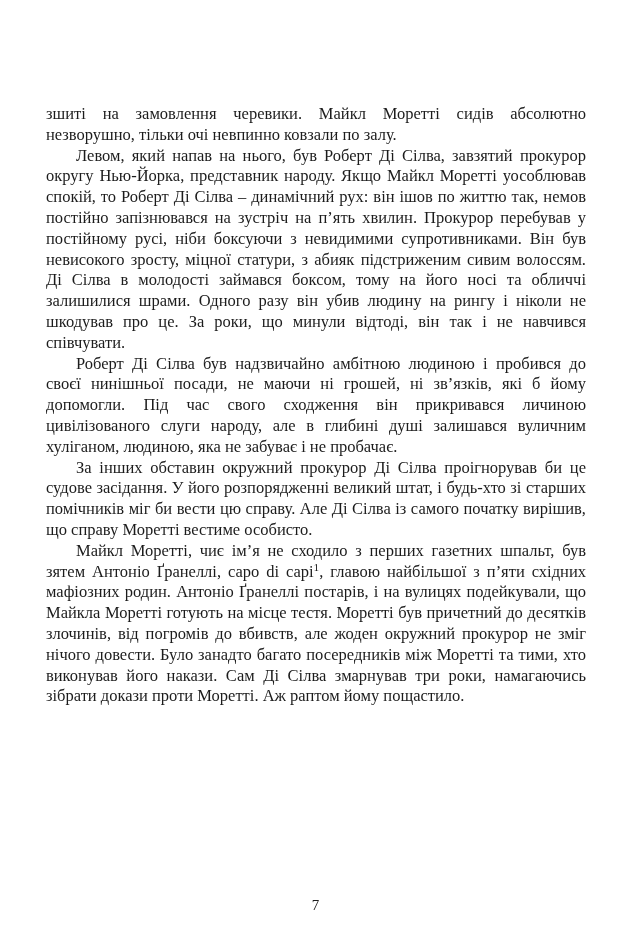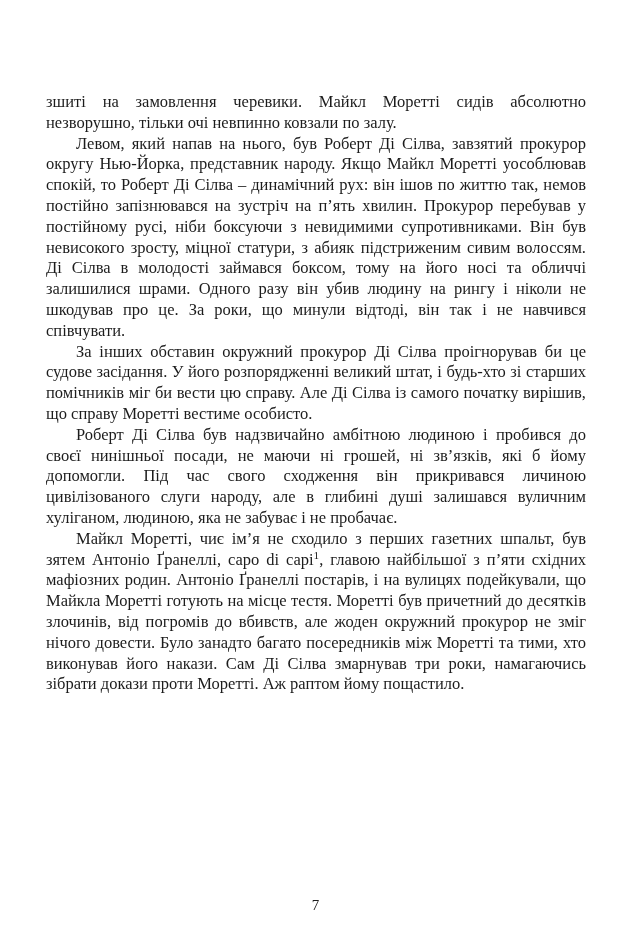--- a/index.html
+++ b/index.html
@@ -12,21 +12,21 @@
     width: 631px;
     height: 948px;
     background: #ffffff;
     font-family: "Liberation Serif", serif;
     color: #1c1c1c;
     overflow: hidden;
   }
   .text-block {
     position: absolute;
     left: 46px;
-    top: 92px;
+    top: 104px;
     width: 540px;
     font-size: 16.5px;
     line-height: 20.8px;
     text-align: justify;
   }
   p.para {
     margin: 0;
     padding: 0;
   }
   p.para.indent {
@@ -72,23 +72,23 @@
 <body>
 
 <div class="book-page">
 
   <div class="text-block">
 
     <p class="para">зшиті на замовлення черевики. Майкл Моретті сидів абсолютно незворушно, тільки очі невпинно ковзали по залу.</p>
 
     <p class="para indent">Левом, який напав на нього, був Роберт Ді Сілва, завзятий прокурор округу Нью-Йорка, представник народу. Якщо Майкл Моретті уособлював спокій, то Роберт Ді Сілва – динамічний рух: він ішов по життю так, немов постійно запізнювався на зустріч на п’ять хвилин. Прокурор перебував у постійному русі, ніби боксуючи з невидимими супротивниками. Він був невисокого зросту, міцної статури, з абияк підстриженим сивим волоссям. Ді Сілва в молодості займався боксом, тому на його носі та обличчі залишилися шрами. Одного разу він убив людину на рингу і ніколи не шкодував про це. За роки, що минули відтоді, він так і не навчився співчувати.</p>
 
+    <p class="para indent">Роберт Ді Сілва був надзвичайно амбітною людиною і пробився до своєї нинішньої посади, не маючи ні грошей, ні зв’язків, які б йому допомогли. Під час свого сходження він прикривався личиною цивілізованого слуги народу, але в глибині душі залишався вуличним хуліганом, людиною, яка не забуває і не пробачає.</p>
+
     <p class="para indent">За інших обставин окружний прокурор Ді Сілва проігнорував би це судове засідання. У його розпорядженні великий штат, і будь-хто зі старших помічників міг би вести цю справу. Але Ді Сілва із самого початку вирішив, що справу Моретті вестиме особисто.</p>
-
-    <p class="para indent">Роберт Ді Сілва був надзвичайно амбітною людиною і пробився до своєї нинішньої посади, не маючи ні грошей, ні зв’язків, які б йому допомогли. Під час свого сходження він прикривався личиною цивілізованого слуги народу, але в глибині душі залишався вуличним хуліганом, людиною, яка не забуває і не пробачає.</p>
 
     <p class="para indent"><span>Майкл Моретті, чиє ім’я не сходило з перших газетних шпальт, був зятем Антоніо Ґранеллі, </span><span class="italic">capo di capi</span><sup class="fn-marker">1</sup><span>, главою найбільшої з п’яти східних мафіозних родин. Антоніо Ґранеллі постарів, і на вулицях подейкували, що Майкла Моретті готують на місце тестя. Моретті був причетний до десятків злочинів, від погромів до вбивств, але жоден окружний прокурор не зміг нічого довести. Було занадто багато посередників між Моретті та тими, хто виконував його накази. Сам Ді Сілва змарнував три роки, намагаючись зібрати докази проти Моретті. Аж раптом йому пощастило.</span></p>
 
   </div>
 
 
   <div class="page-number">7</div>
 
 </div>
 

